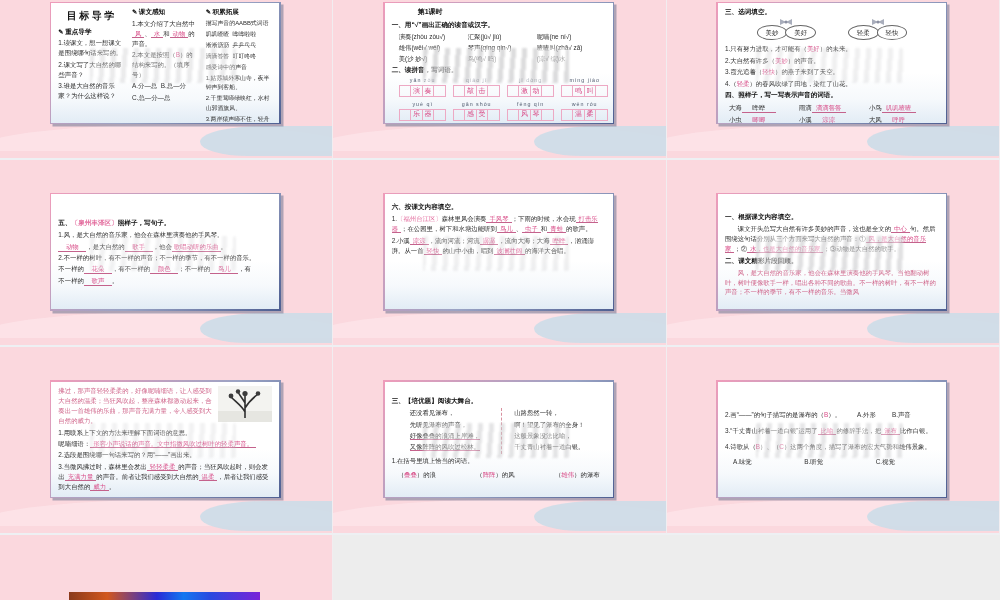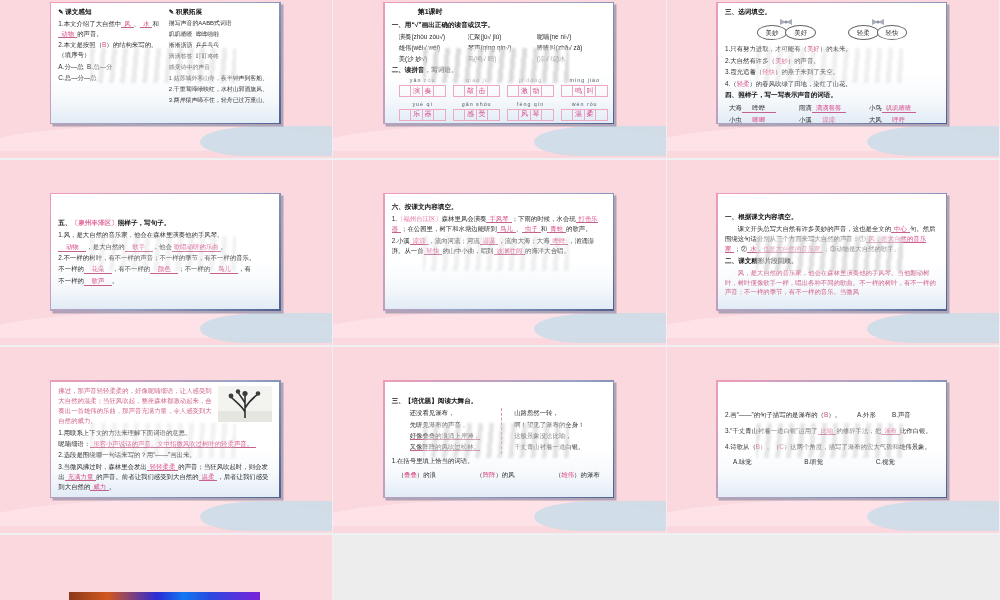--- a/index.html
+++ b/index.html
@@ -80,20 +80,27 @@
 
 <div class="canvas">
 
   <div class="slide" style="left:0;top:-28px">
     <div class="wavepink"></div>
     <div class="waveblue"></div>
     <div class="card r1c">
         <div class="cardin">
       <div class="cols">
         <div class="col">
+          <div class="title">目标导学</div>
+          <div class="h ln"><span class="pen">✎</span><span>重点导学</span></div>
+          <div class="ln">1.读课文，想一想课文是围绕哪句话来写的。</div>
+          <div class="ln">2.课文写了大自然的哪些声音？</div>
+          <div class="ln">3.谁是大自然的音乐家？为什么这样说？</div>
+        </div>
+        <div class="col">
           <div class="h ln"><span class="pen">✎</span><span>课文感知</span></div>
           <div class="ln">
             <span>1.本文介绍了大自然中</span><span class="blw">风</span><span>、</span><span class="blw">水</span><span>和</span><span class="blw">动物</span><span>的声音。</span>
           </div>
           <div class="ln">
             <span>2.本文是按照（</span><span class="r">B</span><span>）的结构来写的。（填序号）</span>
           </div>
           <div class="ln">A.分—总&nbsp;&nbsp;B.总—分</div>
           <div class="ln">C.总—分—总</div>
         </div>

